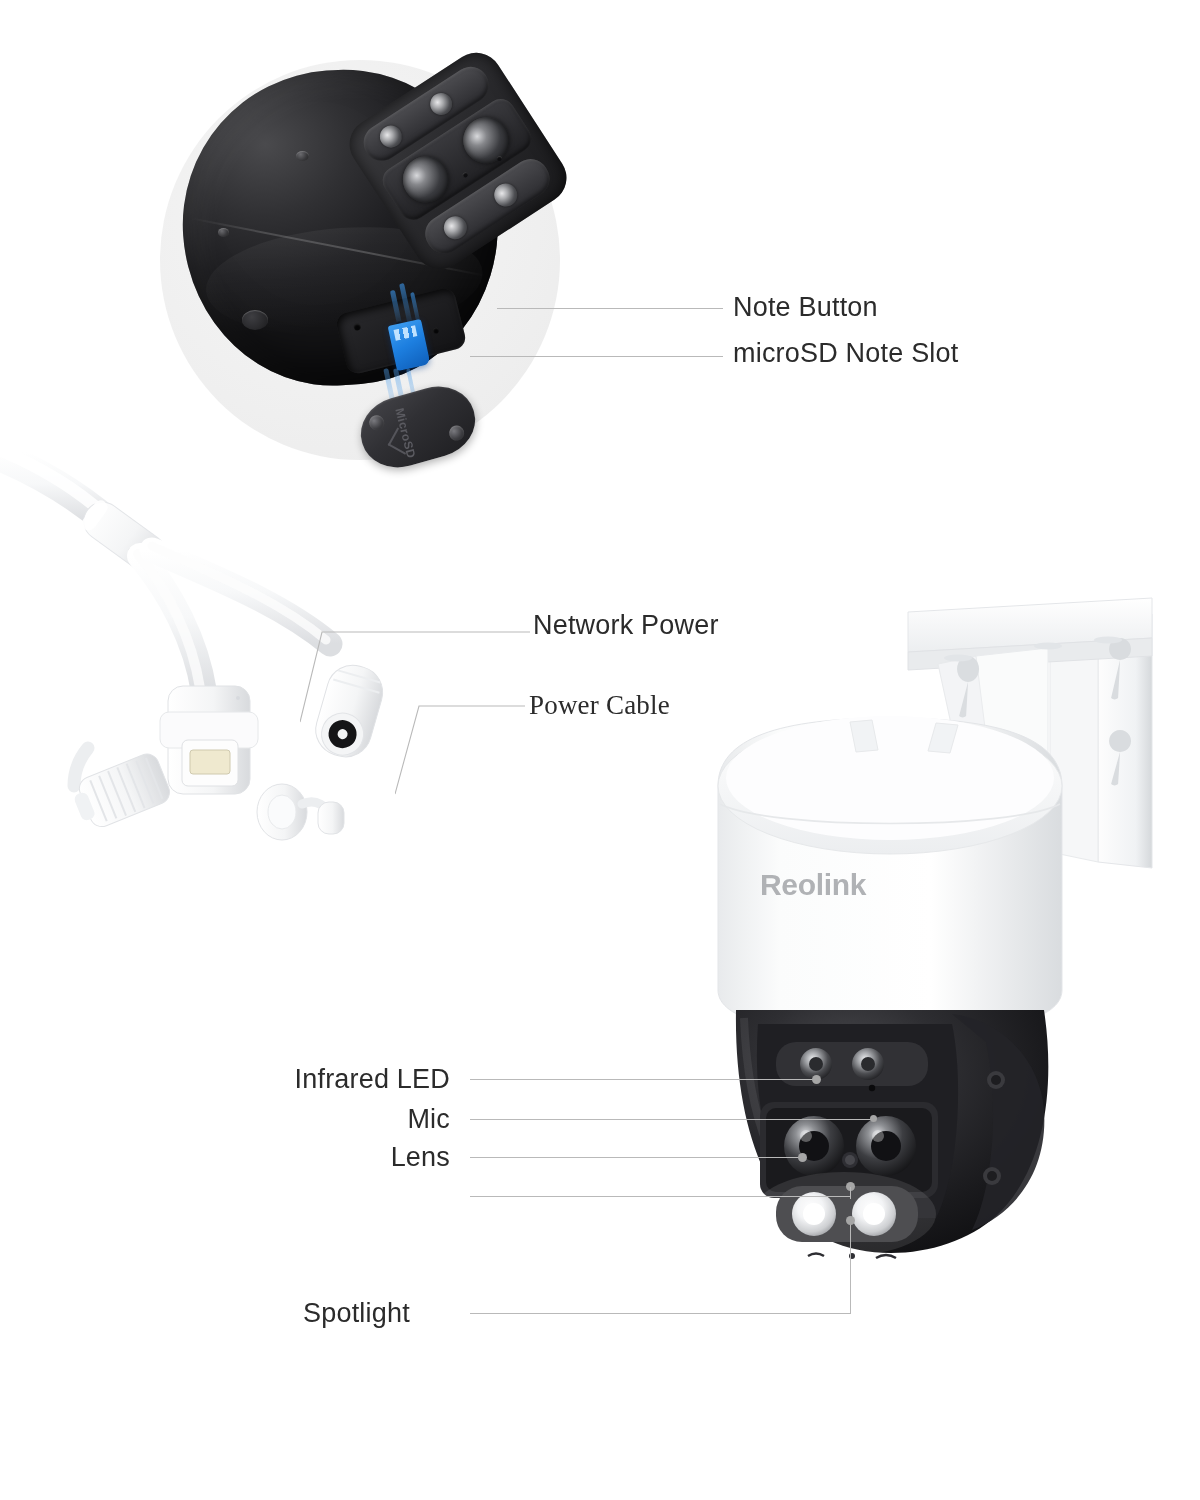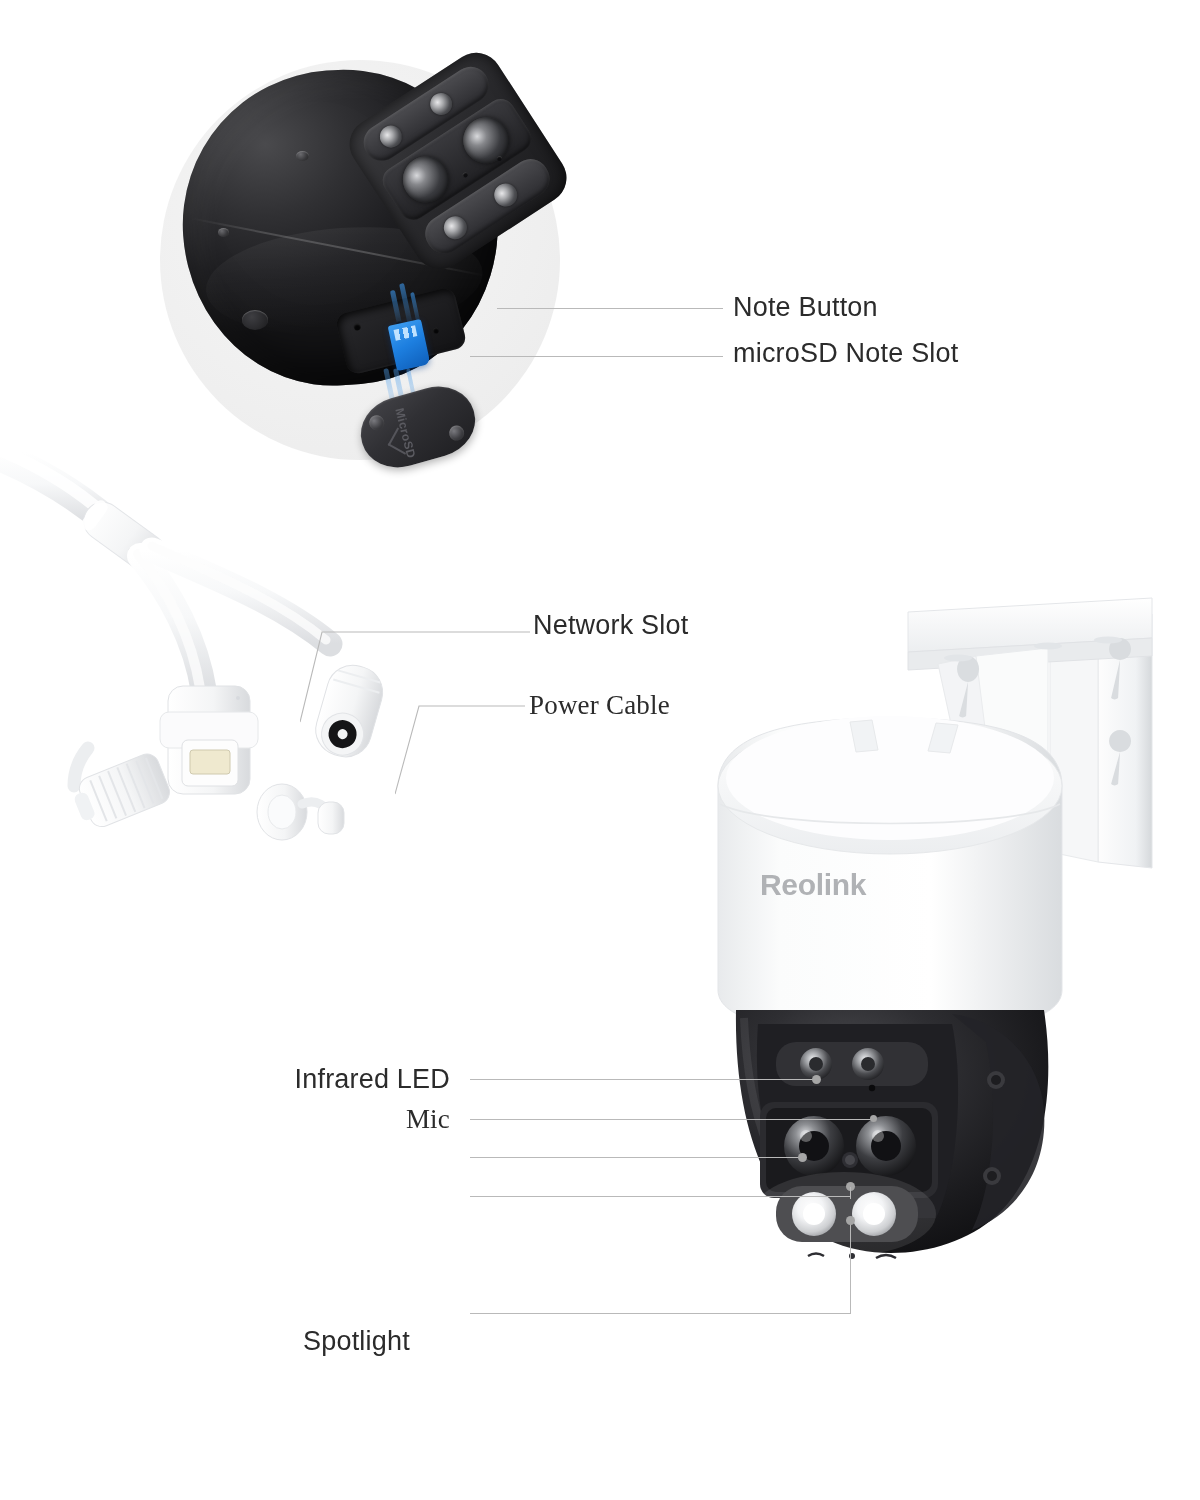--- a/index.html
+++ b/index.html
@@ -358,21 +358,21 @@
         <ellipse cx="282" cy="382" rx="14" ry="17" fill="#fafbfc" stroke="#e8eaec" stroke-width="1"></ellipse>
         <path d="M 302 374 C 316 368, 328 376, 330 388" stroke="#eceef0" stroke-width="9" fill="none" stroke-linecap="round"></path>
         <rect x="318" y="372" width="26" height="32" rx="11" fill="url(#cblH)" stroke="#e1e3e6" stroke-width="1"></rect>
       </g>
     </svg>
   </div>
 
   <svg class="leader-svg" style="position:absolute; left:300px; top:610px; width:230px; height:130px;" viewBox="0 0 230 130">
     <path d="M 0 112 L 22 22 L 230 22" stroke="#b9b9b9" stroke-width="1.1" fill="none"></path>
   </svg>
-  <div class="label" style="left:533px; top:612px;">Network Slot</div>
+  <div class="label" style="left:533px; top:612px;">Network Power</div>
 
   <svg class="leader-svg" style="position:absolute; left:395px; top:698px; width:130px; height:100px;" viewBox="0 0 130 100">
     <path d="M 0 96 L 24 8 L 130 8" stroke="#b9b9b9" stroke-width="1.1" fill="none"></path>
   </svg>
   <div class="label" style="left:529px; top:692px;font-family:Liberation Serif, serif;">Power Cable</div>
 
   <div id="camera">
     <svg width="470" height="740" viewBox="0 0 470 740">
       <defs>
         <linearGradient id="whBody" x1="0" y1="0" x2="1" y2="0">
@@ -500,30 +500,31 @@
       </g>
     </svg>
 
     <div class="brand">Reolink</div>
   </div>
 
   <div class="label right" style="left:150px; top:1066px; width:300px;">Infrared LED</div>
   <div class="leader" style="left:470px; top:1079px; width:346px;"></div>
   <div class="dot" style="left:812px; top:1075px;"></div>
 
-  <div class="label right" style="left:150px; top:1106px; width:300px;font-family:Liberation Serif, serif;">Mic</div>
+  <div class="label right" style="left:150px; top:1106px; width:300px;">Mic</div>
   <div class="leader" style="left:470px; top:1119px; width:404px;"></div>
   <div class="dot" style="left:870px; top:1115px; width:7px; height:7px;"></div>
 
+  <div class="label right" style="left:150px; top:1144px; width:300px;">Lens</div>
   <div class="leader" style="left:470px; top:1157px; width:332px;"></div>
   <div class="dot" style="left:798px; top:1153px;"></div>
 
   <div class="leader" style="left:470px; top:1196px; width:380px;"></div>
   <div class="dot" style="left:846px; top:1182px;"></div>
   <div class="leader-v" style="left:850px; top:1187px; height:12px;"></div>
 
-  <div class="label" style="left:303px; top:1300px;margin-top:28px;">Spotlight</div>
+  <div class="label" style="left:303px; top:1300px;">Spotlight</div>
   <div class="leader" style="left:470px; top:1313px; width:380px;"></div>
   <div class="leader-v" style="left:850px; top:1222px; height:92px;"></div>
   <div class="dot" style="left:846px; top:1216px;"></div>
 
 
 </div>
 
 </body></html>

